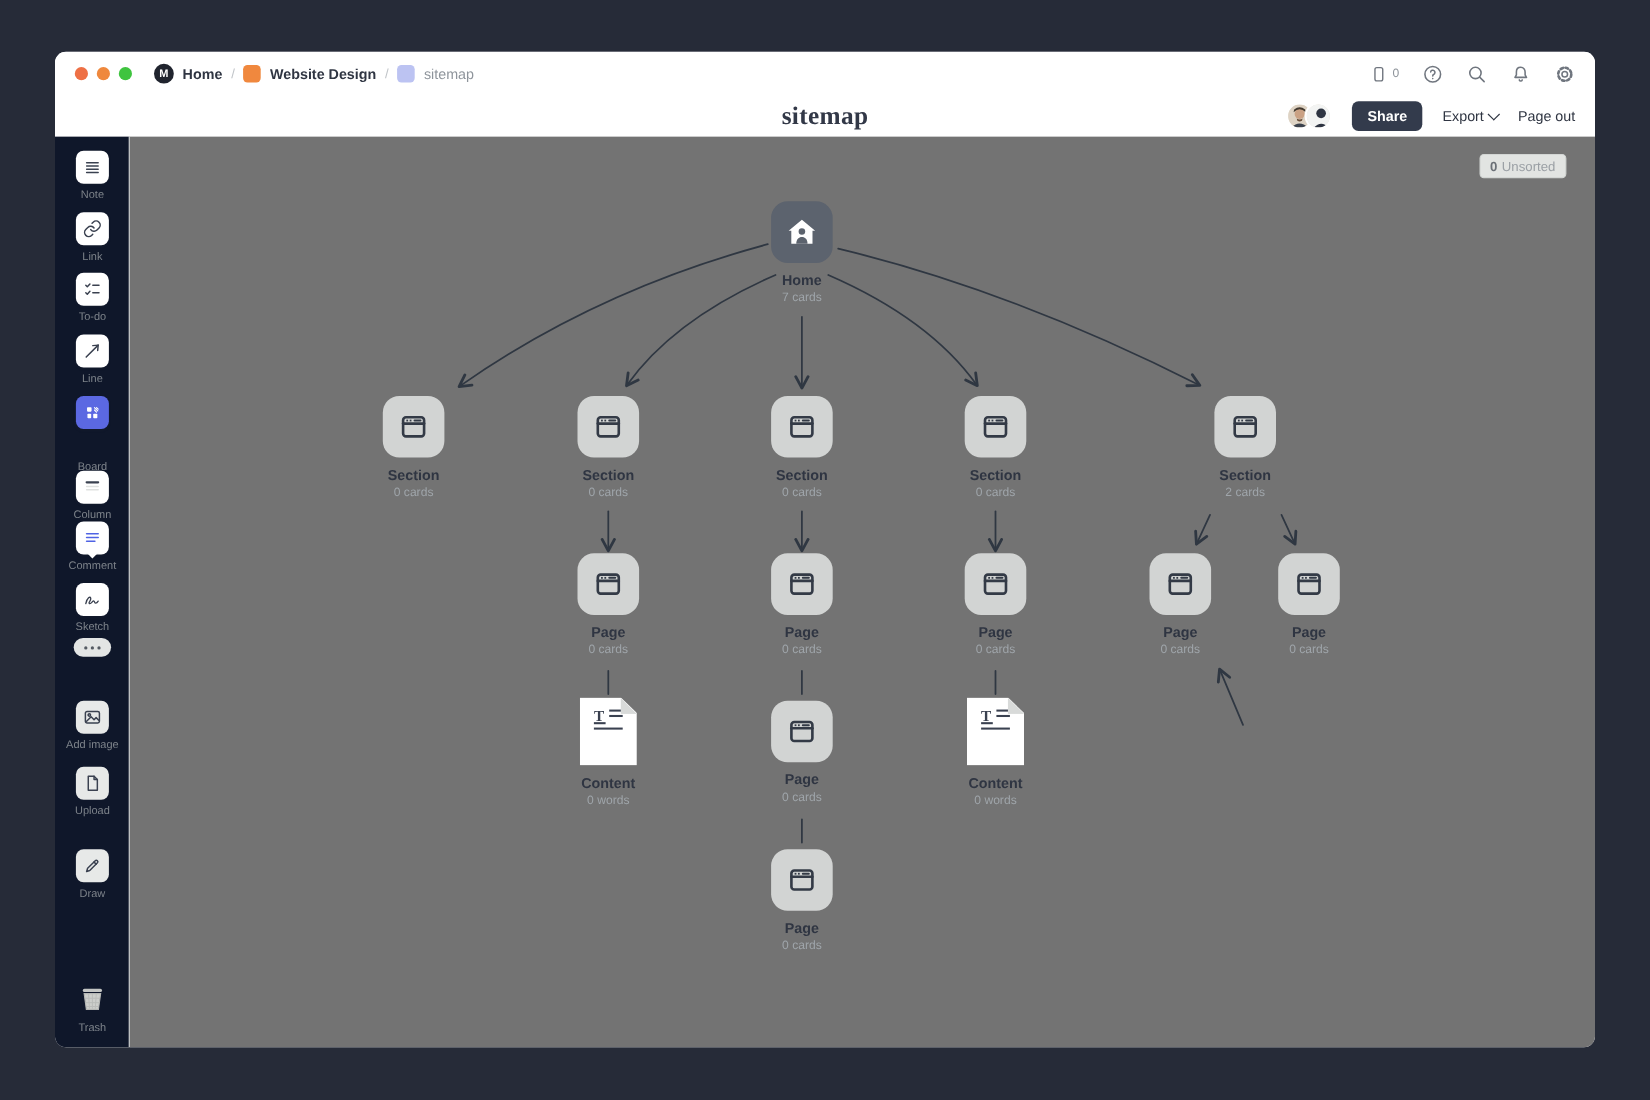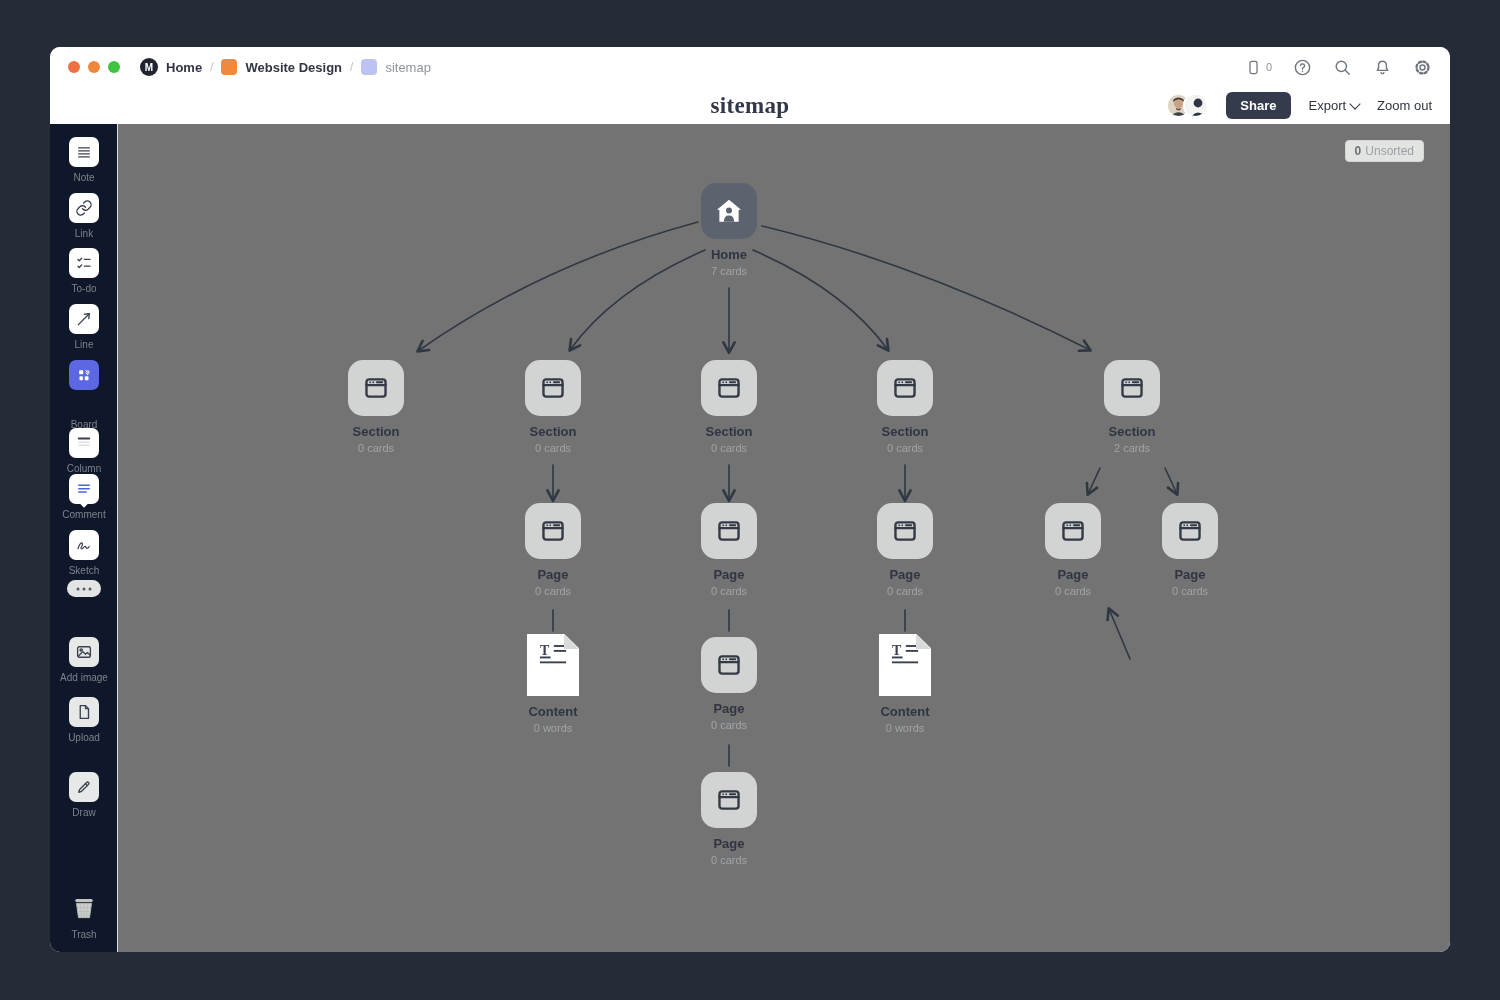--- a/index.html
+++ b/index.html
@@ -504,17 +504,17 @@
                 <circle cx="13" cy="8" r="4.4" fill="#2f3542"></circle>
                 <path d="M6.5 21 Q13 13.8 20 21 Z" fill="#2f3542"></path>
               </svg>
           </span>
         </div>
         <button class="share-btn">Share</button>
         <button class="text-btn">
           <span>Export</span>
           <span class="chev"></span>
         </button>
-        <button class="text-btn">Zoom out</button>
+        <button class="text-btn">Page out</button>
       </div>
     </div>
   </div>
 </div>
 
 </body></html>

